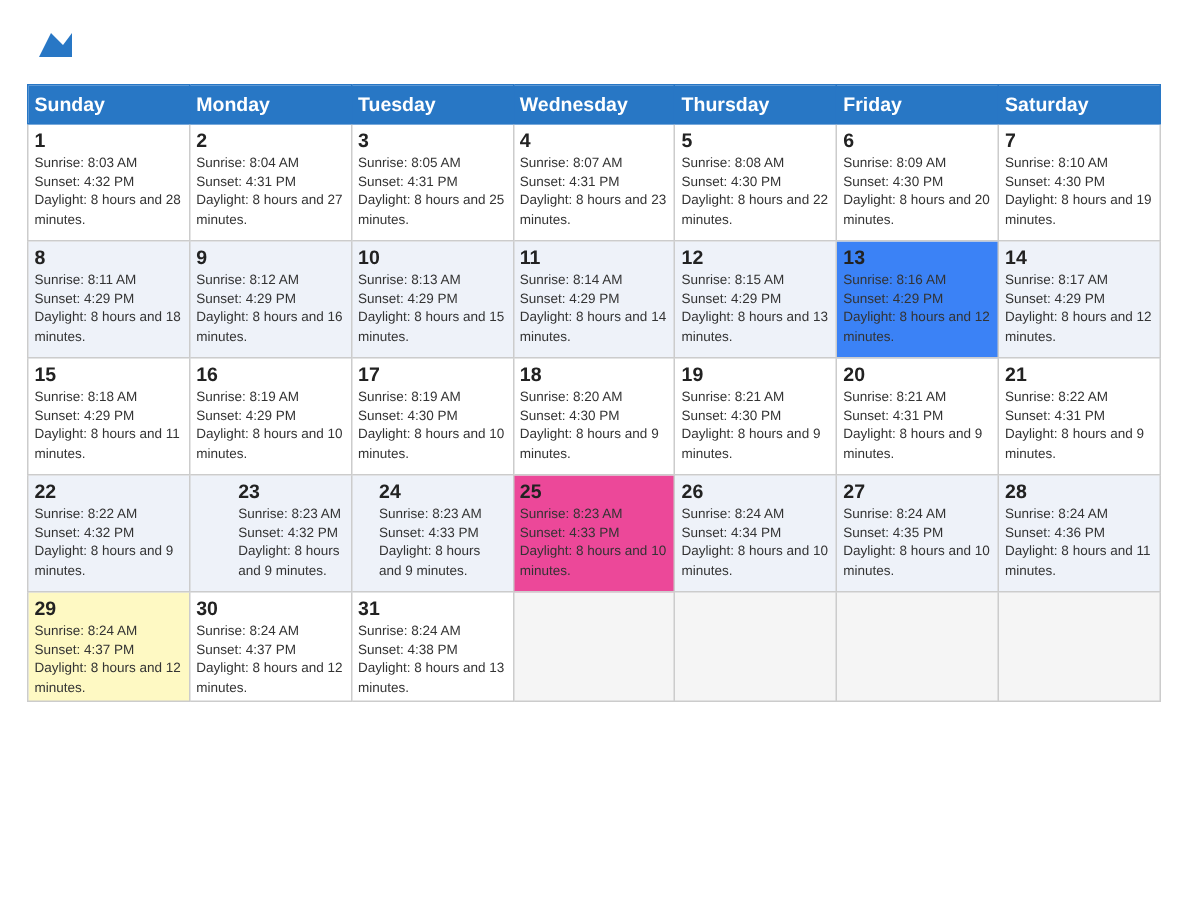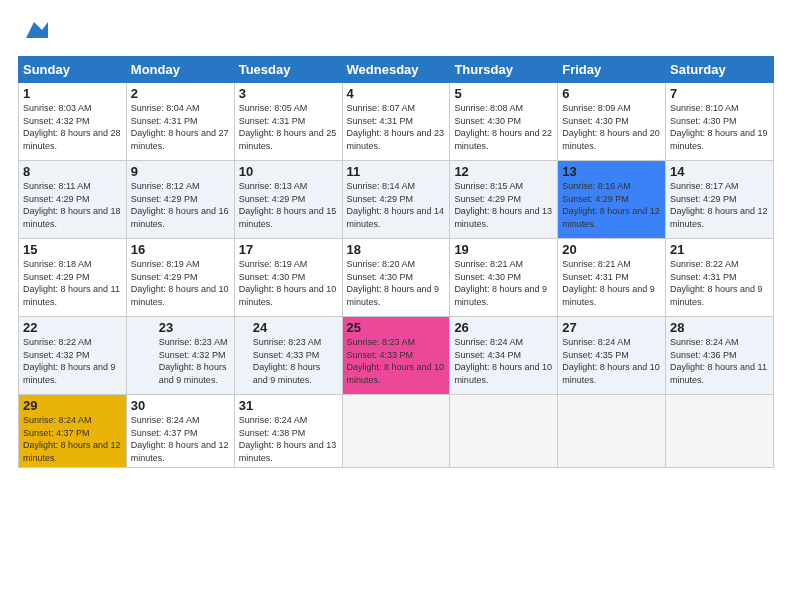--- a/index.html
+++ b/index.html
@@ -357,21 +357,21 @@
           <td style="background: rgb(238, 242, 249);">
             <span class="day-num">28</span>
             <div class="day-info">
               <div>Sunrise: 8:24 AM</div>
               <div>Sunset: 4:36 PM</div>
               <div>Daylight: 8 hours and 11 minutes.</div>
             </div>
           </td>
         </tr>
         <tr class="last-row">
-          <td style="background: #eab308; margin-top: 12px;">
+          <td style="background: #fef9c3; margin-top: 12px;">
             <span class="day-num">29</span>
             <div class="day-info">
               <div>Sunrise: 8:24 AM</div>
               <div>Sunset: 4:37 PM</div>
               <div>Daylight: 8 hours and 12 minutes.</div>
             </div>
           </td>
           <td style="background: rgb(255, 255, 255);">
             <span class="day-num">30</span>
             <div class="day-info">

